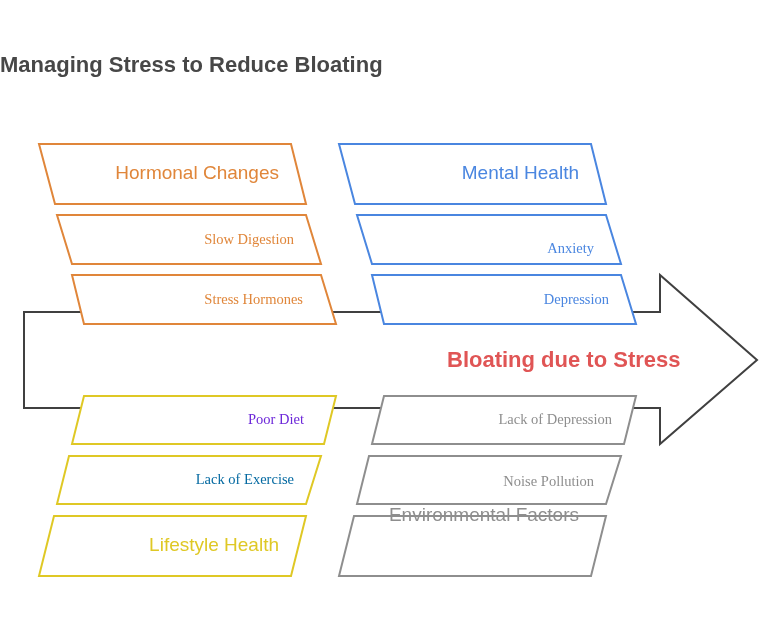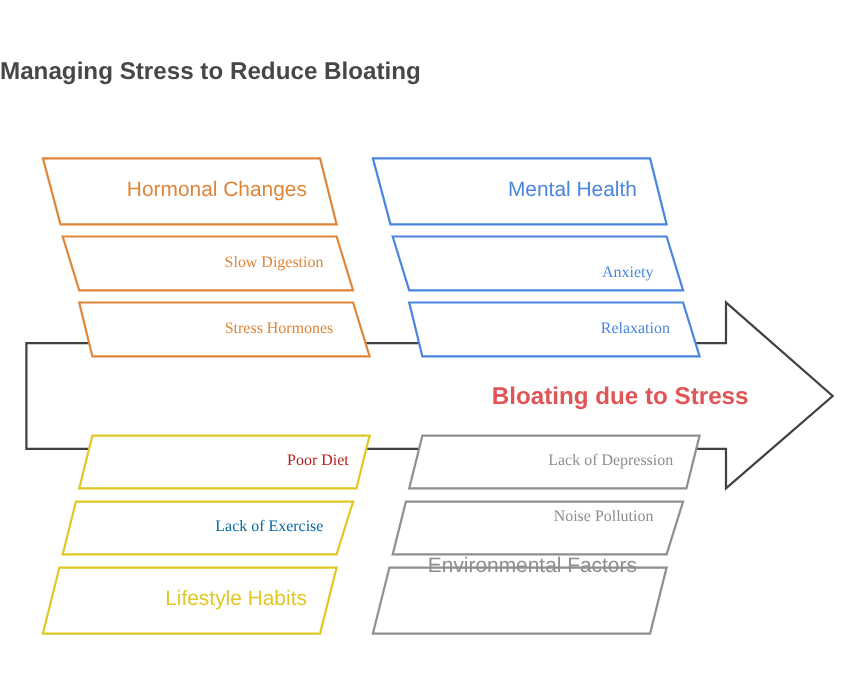--- a/index.html
+++ b/index.html
@@ -33,21 +33,21 @@
       <polygon points="354,516 606,516 591,576 339,576" fill="#ffffff" stroke="#8e8e8e" stroke-width="2"></polygon>
     </g>
 </svg>
 
 <div id="labels">
     <div class="lbl cat" style="color: rgb(224, 134, 58); right: 501px; top: 162.22px;">Hormonal Changes</div>
     <div class="lbl sub" style="color: rgb(224, 134, 58); right: 486px; top: 230.51px;">Slow Digestion</div>
     <div class="lbl sub" style="color: rgb(224, 134, 58); right: 477px; top: 290.51px;">Stress Hormones</div>
     <div class="lbl cat" style="color: rgb(74, 134, 224); right: 201px; top: 162.22px;">Mental Health</div>
     <div class="lbl sub" style="color: rgb(74, 134, 224); right: 186px; top: 240px;">Anxiety</div>
-    <div class="lbl sub" style="color: rgb(74, 134, 224); right: 171px; top: 290.51px;">Relaxation</div>
-    <div class="lbl sub" style="color: #b91c1c; right: 463px; top: 411.01px;">Poor Diet</div>
+    <div class="lbl sub" style="color: rgb(74, 134, 224); right: 171px; top: 290.51px;">Depression</div>
+    <div class="lbl sub" style="color: #6d28d9; right: 476px; top: 411.01px;">Poor Diet</div>
     <div class="lbl sub" style="color: #0369a1; right: 486px; top: 471px;">Lack of Exercise</div>
-    <div class="lbl cat" style="color: rgb(223, 200, 37); right: 501px; top: 534.22px;">Lifestyle Habits</div>
+    <div class="lbl cat" style="color: rgb(223, 200, 37); right: 501px; top: 534.22px;">Lifestyle Health</div>
     <div class="lbl sub" style="color: rgb(142, 142, 142); right: 168px; top: 411.01px;">Lack of Depression</div>
-    <div class="lbl sub" style="color: rgb(142, 142, 142); right: 186px; top: 462px;">Noise Pollution</div>
+    <div class="lbl sub" style="color: rgb(142, 142, 142); right: 186px; top: 473px;">Noise Pollution</div>
     <div class="lbl cat" style="color: rgb(142, 142, 142); right: 201px; top: 504px;">Environmental Factors</div>
   </div>
 <div id="effect" style="color: rgb(224, 85, 85); left: 447px; top: 347px; text-align: center;">Bloating due to Stress</div>
 
 </body></html>

